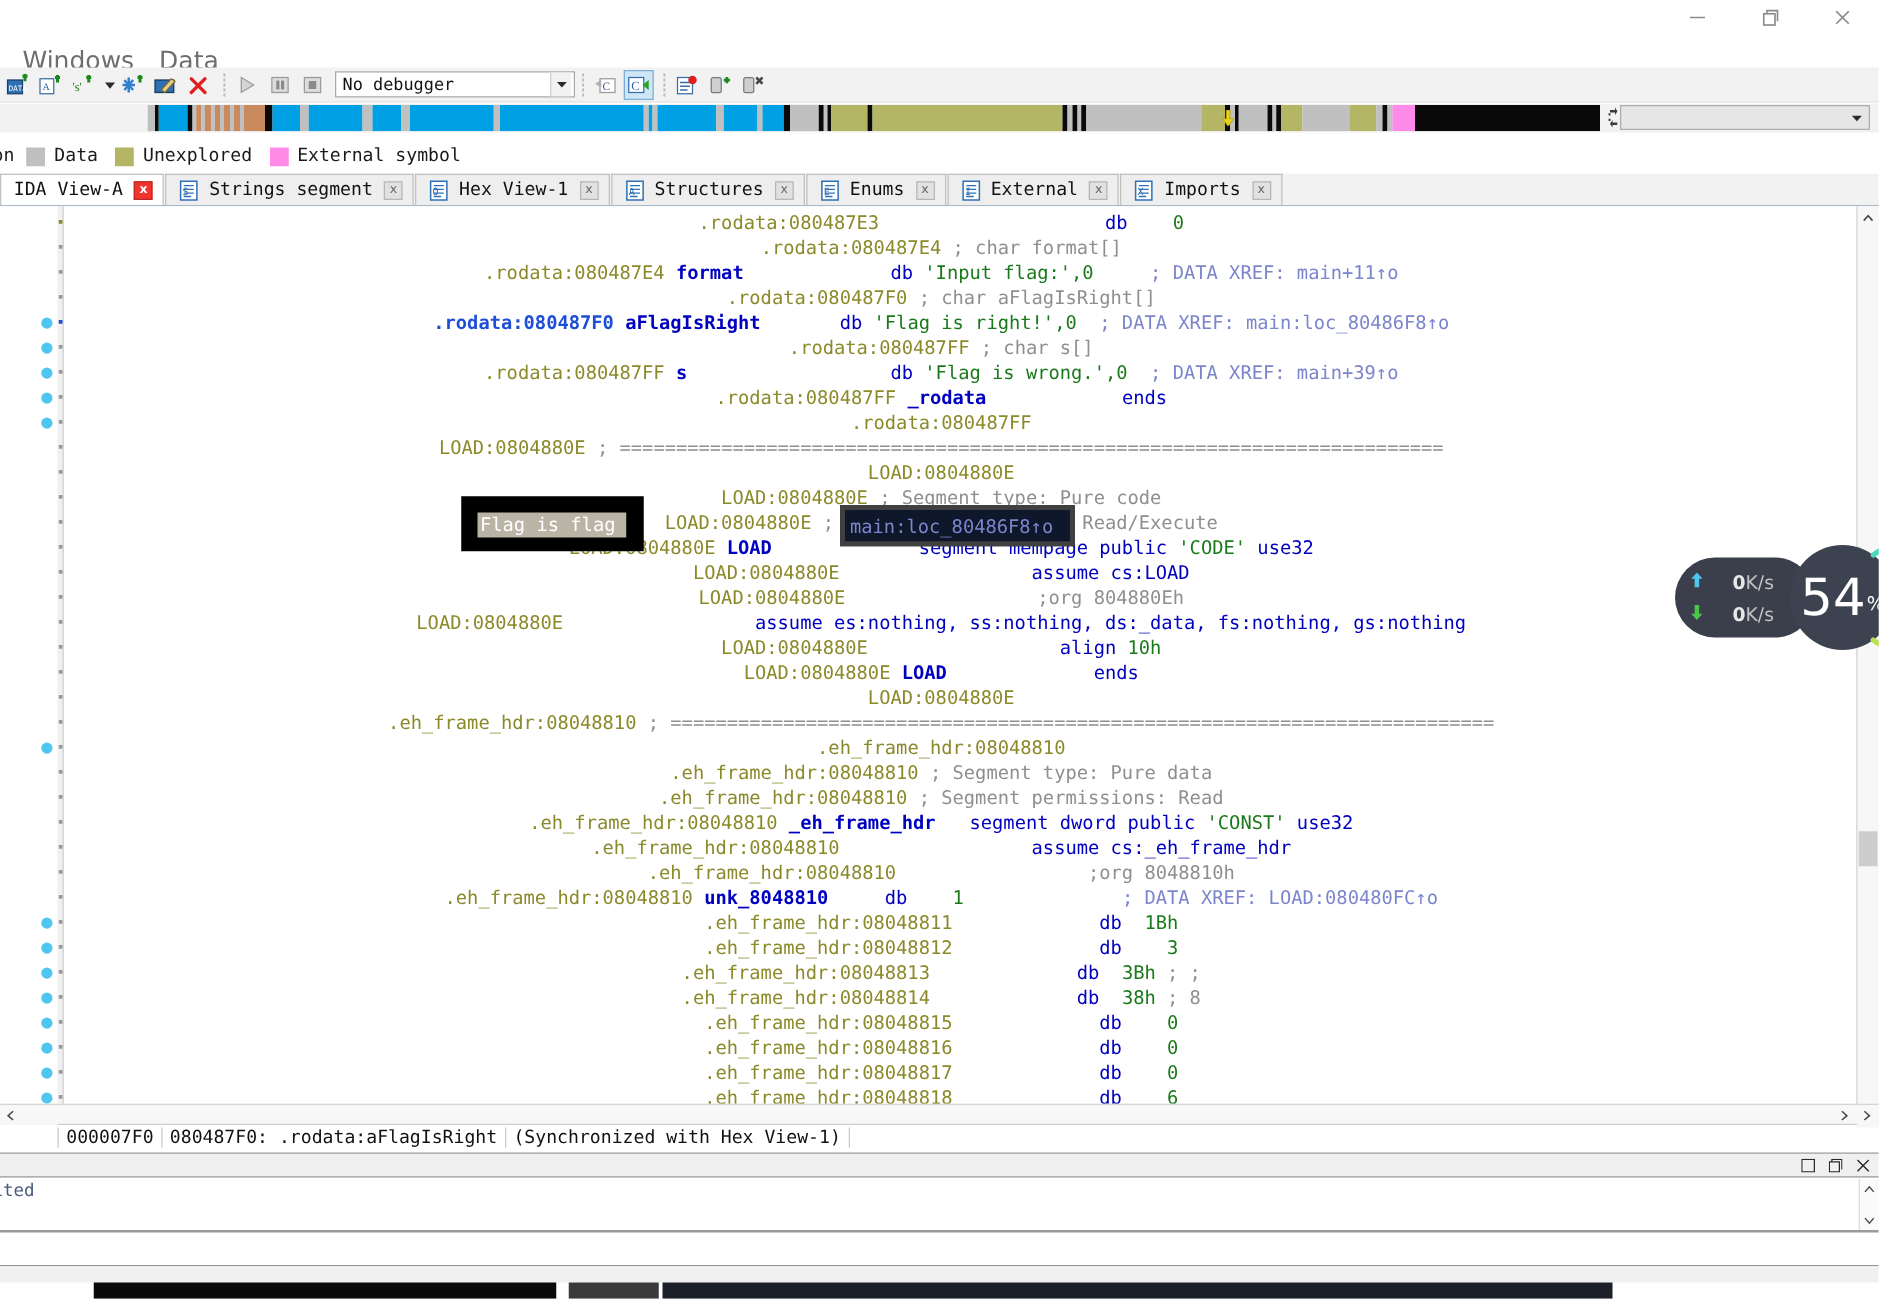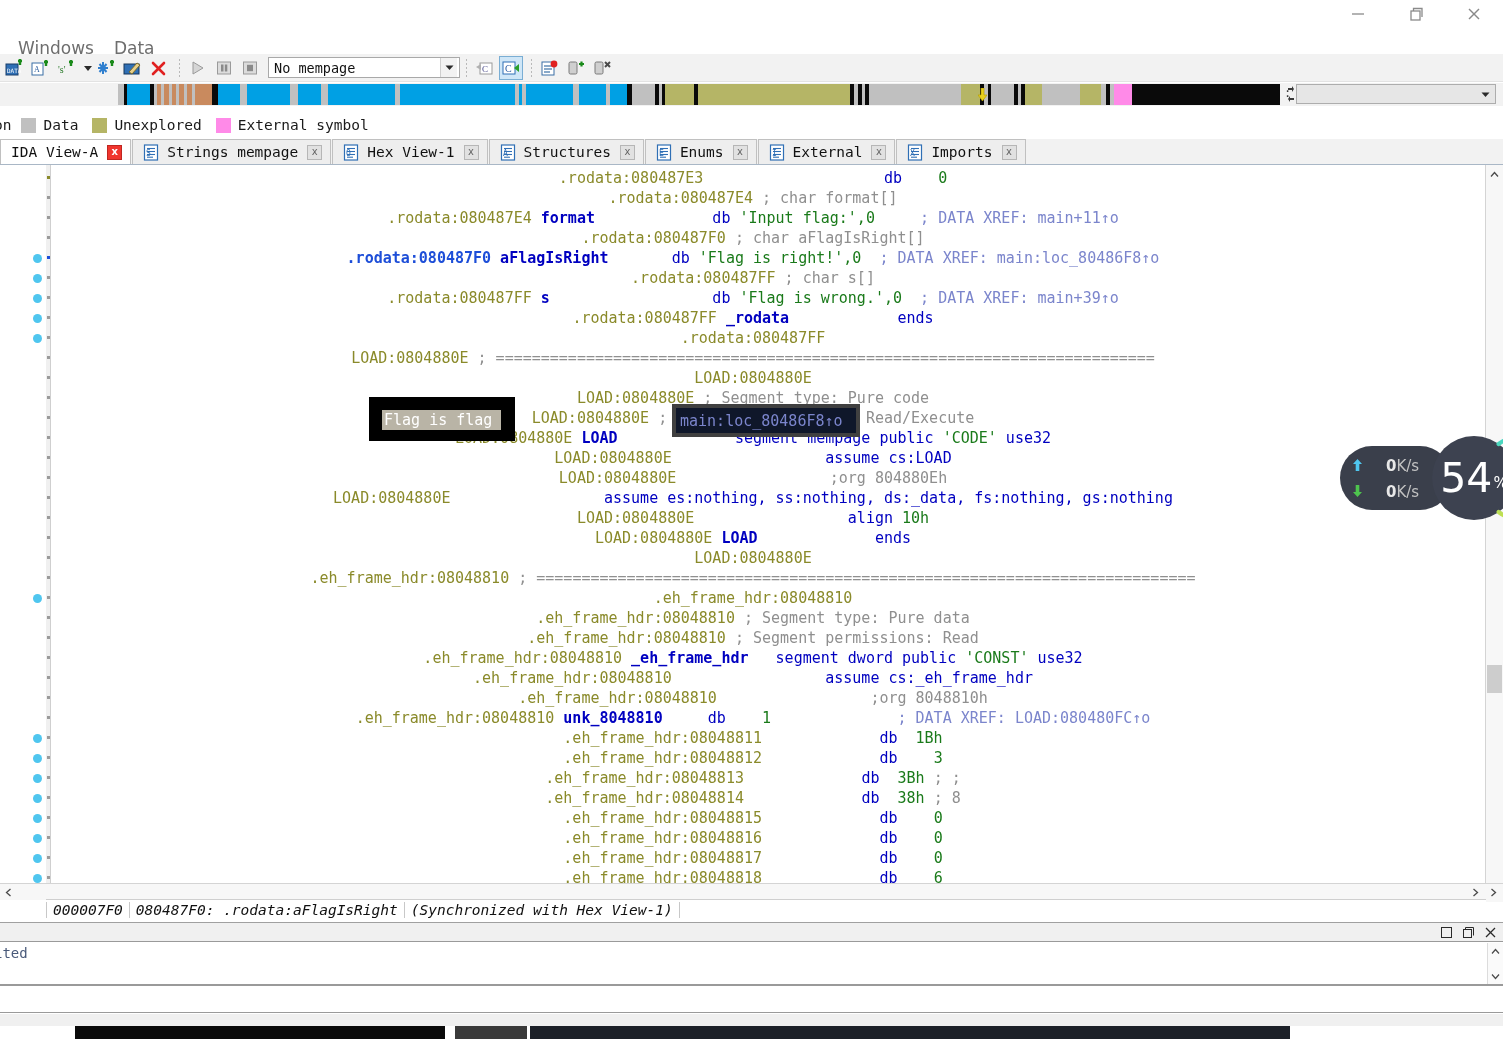--- a/index.html
+++ b/index.html
@@ -23,21 +23,21 @@
     color: #7a7a7a;
   }
   .winbtn svg { display: block; }
 
   
   .menubar {
     position: absolute; top: 28px; left: 0; width: 1503px; height: 26px;
     background: #ffffff; display: flex; align-items: center; padding-left: 8px;
   }
   .menuitem {
-    font-family: "DejaVu Sans", sans-serif; font-size: 17px; color: #6e6e6e;
+    font-family: "DejaVu Sans", sans-serif; font-size: 20px; color: #6e6e6e;
     padding: 2px 10px;
     margin-top: 14px;
   }
 
   
   .toolbar {
     position: absolute; top: 54px; left: 0; width: 1503px; height: 28px;
     background: #f2f2f2; border-bottom: 1px solid #e3e3e3;
     display: flex; align-items: center; padding-left: 3px;
   }
@@ -183,21 +183,21 @@
     background: #f7f7f7; border-top: 1px solid #d4d4d4;
   }
   .hscroll .btn {
     position: absolute; top: 0; width: 17px; height: 16px;
     display: flex; align-items: center; justify-content: center; color: #5a5a5a;
   }
   .statusline {
     position: absolute; left: 46px; bottom: 0; width: 1440px; height: 21px;
     background: #ffffff; border-top: 1px solid #cfcfcf;
     display: flex; align-items: center;
-    font-family: "DejaVu Sans Mono", monospace; font-size: 14.5px; color: #111; font-style: italic;
+    font-family: "DejaVu Sans Mono", monospace; font-size: 14.5px; color: #111;
   }
   .statusline .seg { padding: 0 6px; border-right: 1px solid #c8c8c8; white-space: pre; }
   .statusline .seg:first-child { border-left: 1px solid #c8c8c8; }
 
   
   .blackbox {
     position: absolute; background: #000000;
   }
   .selhl {
     position: absolute; background: #b9b4a6; color: #ffffff;
@@ -380,21 +380,21 @@
       </svg>
     </div>
     <div class="tb-icon">
       <svg width="18" height="16" viewBox="0 0 18 16">
         <rect x="2.5" y="2" width="13" height="12" fill="#dcdcdc" stroke="#9a9a9a"></rect>
         <rect x="6" y="4.8" width="6" height="6.4" fill="#8a8a8a"></rect>
       </svg>
     </div>
 
     <div class="dbgselect">
-      <span>No mempage</span>
+      <span>No debugger</span>
       <span class="arrow">
         <svg width="9" height="7" viewBox="0 0 9 7">
             <polygon points="0.5,1.5 8.5,1.5 4.5,6" fill="#2a2a2a"></polygon>
           </svg>
       </span>
     </div>
 
     <div class="tb-sep"></div>
 
     <div class="tb-icon">
@@ -557,21 +557,21 @@
         <span class="ticon"><svg width="17" height="17" viewBox="0 0 17 17">
             <rect x="1.5" y="1" width="13" height="15" fill="#ffffff" stroke="#2f6fb5" stroke-width="1.2"></rect>
             <g stroke="#2f6fb5" stroke-width="1.1">
               <line x1="4" y1="4.5" x2="12" y2="4.5"></line>
               <line x1="4" y1="7.5" x2="12" y2="7.5"></line>
               <line x1="4" y1="10.5" x2="12" y2="10.5"></line>
               <line x1="4" y1="13.2" x2="10" y2="13.2"></line>
             </g>
             <text x="3" y="12" font-size="8" fill="#2f6fb5" font-family="monospace">S</text>
           </svg></span>
-        <span class="tlabel">Strings mempage</span>
+        <span class="tlabel">Strings segment</span>
         <span class="tclose">x</span>
       </div>
       <div class="tab">
         <span class="ticon"><svg width="17" height="17" viewBox="0 0 17 17">
             <rect x="1.5" y="1" width="13" height="15" fill="#ffffff" stroke="#2f6fb5" stroke-width="1.2"></rect>
             <g stroke="#2f6fb5" stroke-width="1.1">
               <line x1="4" y1="4.5" x2="12" y2="4.5"></line>
               <line x1="4" y1="7.5" x2="12" y2="7.5"></line>
               <line x1="4" y1="10.5" x2="12" y2="10.5"></line>
               <line x1="4" y1="13.2" x2="10" y2="13.2"></line>

